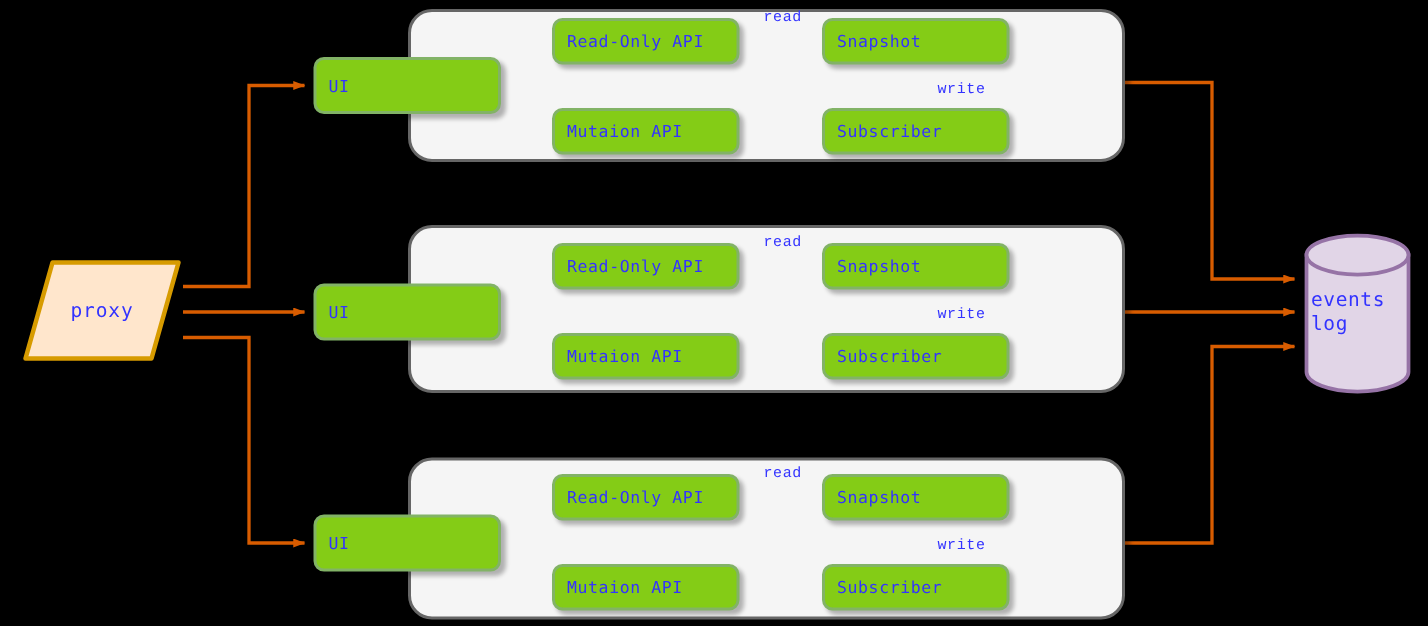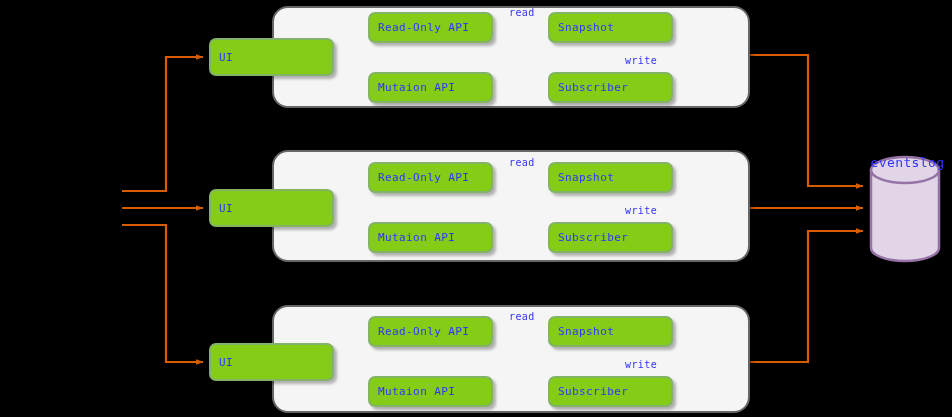--- a/index.html
+++ b/index.html
@@ -82,38 +82,40 @@
     width: 72px;
     height: 108px;
     z-index: 5;
   }
   .cyl-label {
     position: absolute;
     left: 0; top: 0;
     width: 72px;
     height: 108px;
     display: flex;
+    flex-direction: column;
     align-items: flex-start;
     justify-content: center;
     padding-left: 5px;
     box-sizing: border-box;
     color: #3333ff;
     font-size: 13px;
     line-height: 1.25;
     pointer-events: none;
     letter-spacing: 0.4px;
   }
   
   .edge-label {
     position: absolute;
     color: #3333ff;
     font-size: 10px;
     letter-spacing: 0.4px;
     white-space: nowrap;
     z-index: 7;
+    font-family: Liberation Mono, monospace;
   }
 </style>
 </head>
 <body>
 
 <div id="canvas">
 
   <svg id="edges" viewBox="0 0 952 417" xmlns="http://www.w3.org/2000/svg">
     <defs>
       <marker id="arrow-orange" markerWidth="9" markerHeight="9" refX="7.5" refY="3" orient="auto" markerUnits="userSpaceOnUse">
@@ -190,20 +192,26 @@
   <div class="node" style="left:368px; top:316px; width:125px; height:31px;">Read-Only API</div>
   <div class="node" style="left:368px; top:376px; width:125px; height:31px;">Mutaion API</div>
   <div class="node" style="left:548px; top:316px; width:125px; height:31px;">Snapshot</div>
   <div class="node" style="left:548px; top:376px; width:125px; height:31px;">Subscriber</div>
 
   <div class="node ui-node" style="left:209px; top:343px; width:125px; height:38px;">UI</div>
 
   <div class="edge-label" style="left:509px; top:311px;">read</div>
   <div class="edge-label" style="left:625px; top:359px;">write</div>
 
+  <div class="proxy-wrap">
+    <svg width="108" height="70" viewBox="0 0 108 70" xmlns="http://www.w3.org/2000/svg">
+      <path d="M21,3 L105,3 L87,67 L3,67 Z" fill="#ffe6cc" stroke="#d79b00" stroke-width="3" stroke-linejoin="round"></path>
+    </svg>
+    <div class="proxy-label">proxy</div>
+  </div>
 
   <div class="cyl-wrap">
     <svg width="72" height="108" viewBox="0 0 72 108" xmlns="http://www.w3.org/2000/svg">
       <path d="M2,15 L2,93 A34,13 0 0 0 70,93 L70,15 Z" fill="#e1d5e7" stroke="#9673a6" stroke-width="2.5"></path>
       <ellipse cx="36" cy="15" rx="34" ry="13" fill="#e1d5e7" stroke="#9673a6" stroke-width="2.5"></ellipse>
     </svg>
     <div class="cyl-label">
       <span>events</span>
       <span>log</span>
     </div>

